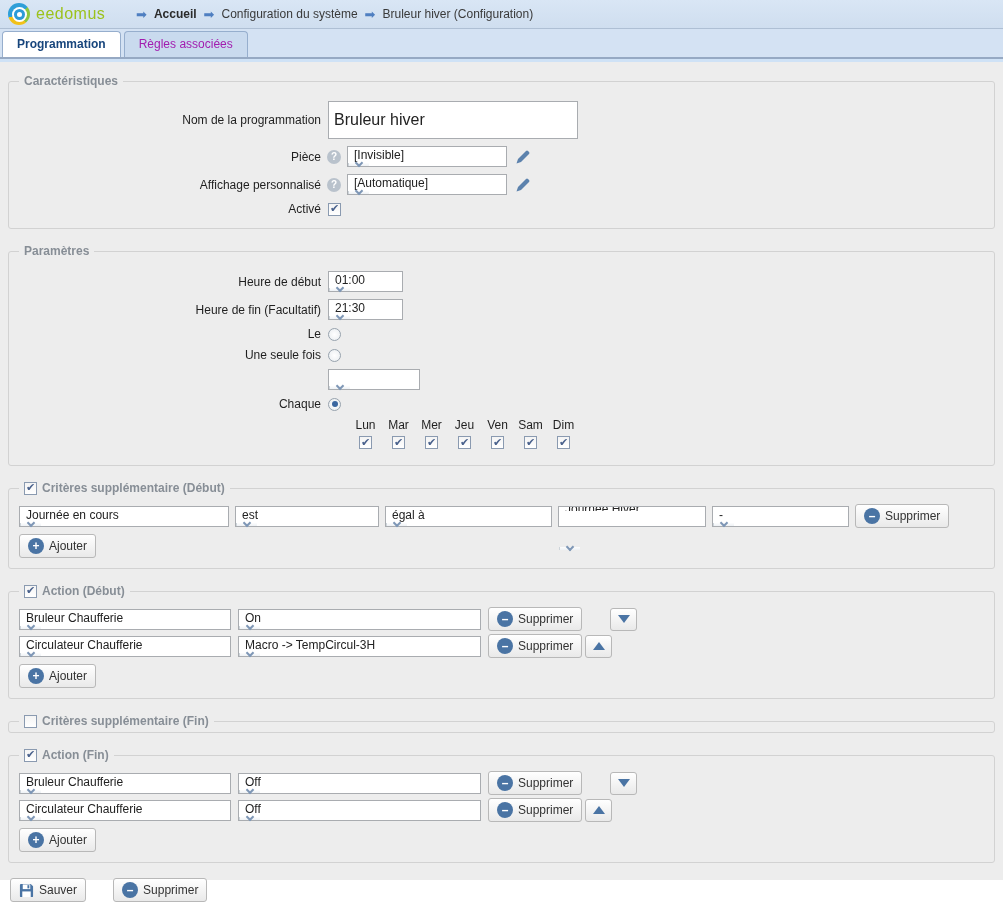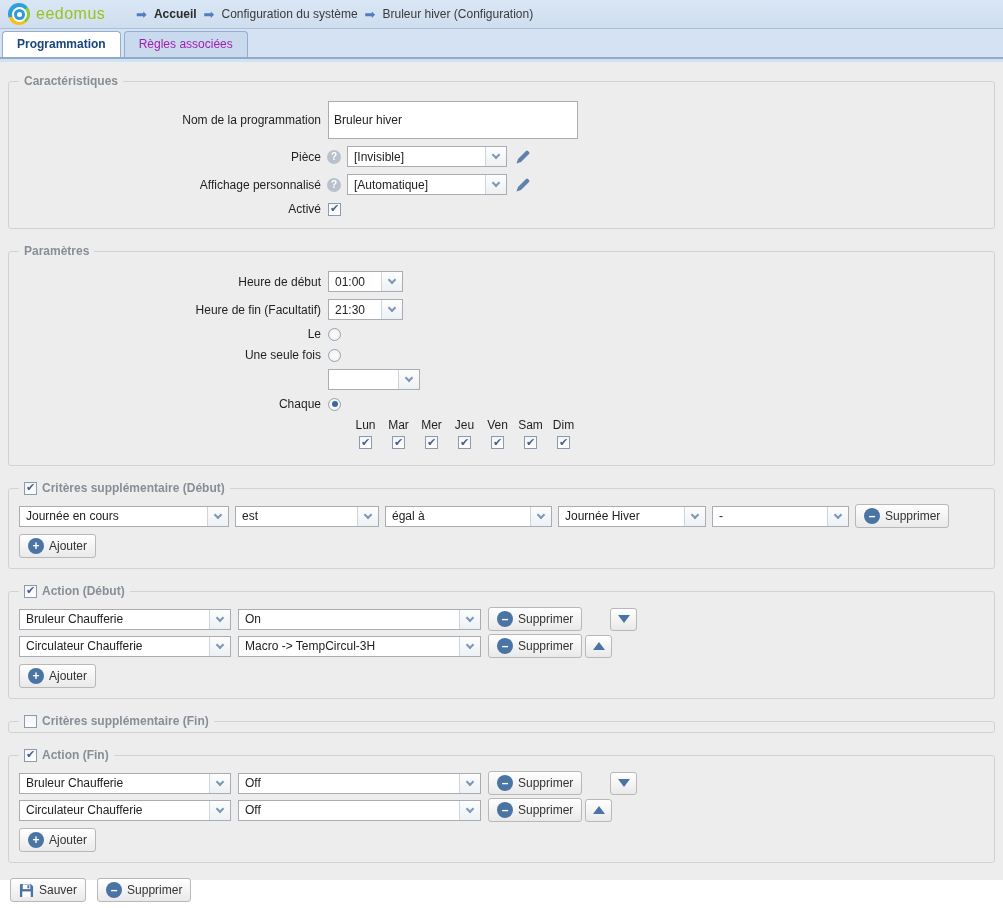--- a/index.html
+++ b/index.html
@@ -33,25 +33,25 @@
   
   .content { background:#ededed; height:818px; padding:12px 8px 0; }
 
   fieldset { border:1px solid #d2d2d2; border-radius:3px; margin:0 0 15px 0; padding:6px 10px 10px; }
   legend { color:#878e96; font-weight:bold; font-size:12px; padding:0 5px; display:flex; align-items:center; gap:5px; }
   fieldset.collapsed { padding:0 10px 4px; }
 
   .frow { display:flex; align-items:center; margin:7px 0; }
   .flabel { width:302px; text-align:right; margin-right:7px; color:#1f1f1f; }
 
-  input[type=text] { height:21px; border:1px solid #a9acb0; padding:18px 5px; font-size:12px;
+  input[type=text] { height:21px; border:1px solid #a9acb0; padding:18px 5px; font-size:16px;
     font-family:"Liberation Sans",sans-serif; color:#222; width:250px; }
 
   
-  .sel { display:inline-flex; align-items:stretch; background:#fff; border:1px solid #a9acb0; height:21px; }
+  .sel { display:inline-flex; align-items:stretch; background:#fff; border:1px solid #a9acb0; height:21px;flex-direction:column; }
   .sel-text { flex:1; padding:2px 6px; white-space:nowrap; overflow:hidden; color:#222; display:flex; align-items:center; }
   .sel-btn { width:21px; border-left:1px solid #cdd4da; background:linear-gradient(#fdfdfd,#edf1f5);
     display:flex; align-items:center; justify-content:center; cursor:pointer; }
   .chev { width:6px; height:6px; border-right:2px solid #7e97b6; border-bottom:2px solid #7e97b6;
     transform:rotate(45deg); margin-top:-3px; }
 
   
   .cb { width:13px; height:13px; border:1px solid #8a9ab0; background:linear-gradient(#f4f4f4,#ffffff);
     display:inline-flex; align-items:center; justify-content:center; flex:none; }
   .cb.checked::after { content:"\2714"; color:#49618c; font-size:11px; line-height:1; margin-top:-1px; }
@@ -77,21 +77,21 @@
   
   .crit-row, .act-row { display:flex; align-items:center; margin:3px 0; }
   .crit-row .sel { margin-right:6px; }
   .act-row .sel { margin-right:7px; }
   .w210 { width:210px; } .w148 { width:144px; } .w167 { width:167px; } .w180 { width:148px;gap:36px; } .w137 { width:137px; }
   .w212 { width:212px; } .w243 { width:243px; }
   .w160 { width:160px; } .w75 { width:75px; } .w92 { width:92px; }
   .mt6 { margin-top:6px; }
   .days { display:flex; margin-left:330px; }
   .day { width:33px; display:flex; flex-direction:column; align-items:center; gap:4px; color:#1f1f1f; }
-  .footer-btns { display:flex; gap:11px; margin:14px 0 0 2px; }
+  .footer-btns { display:flex; gap:27px; margin:14px 0 0 2px; }
 </style>
 </head>
 <body>
 
 <div class="header">
   <div class="logo">
     <div class="logo-ring">
       <div class="logo-ring-in">
           <div class="logo-core"></div>
         </div>

